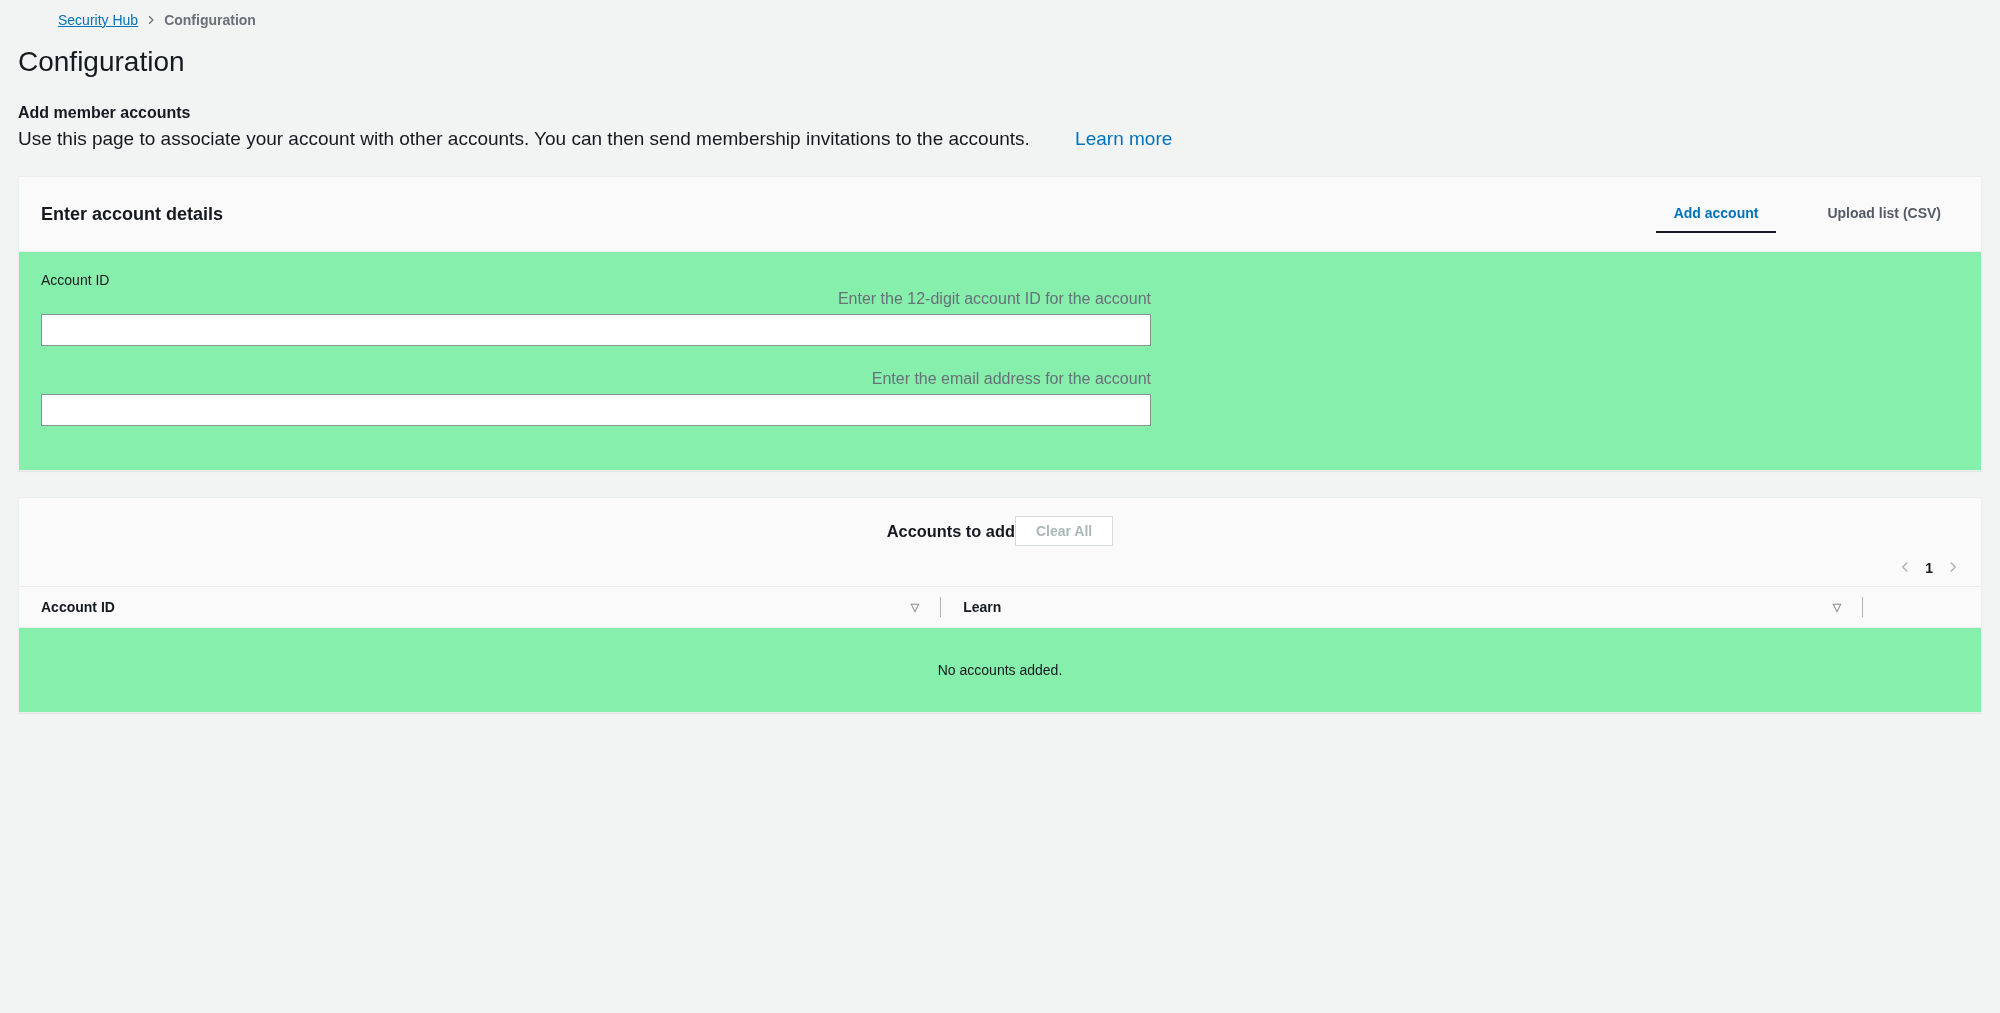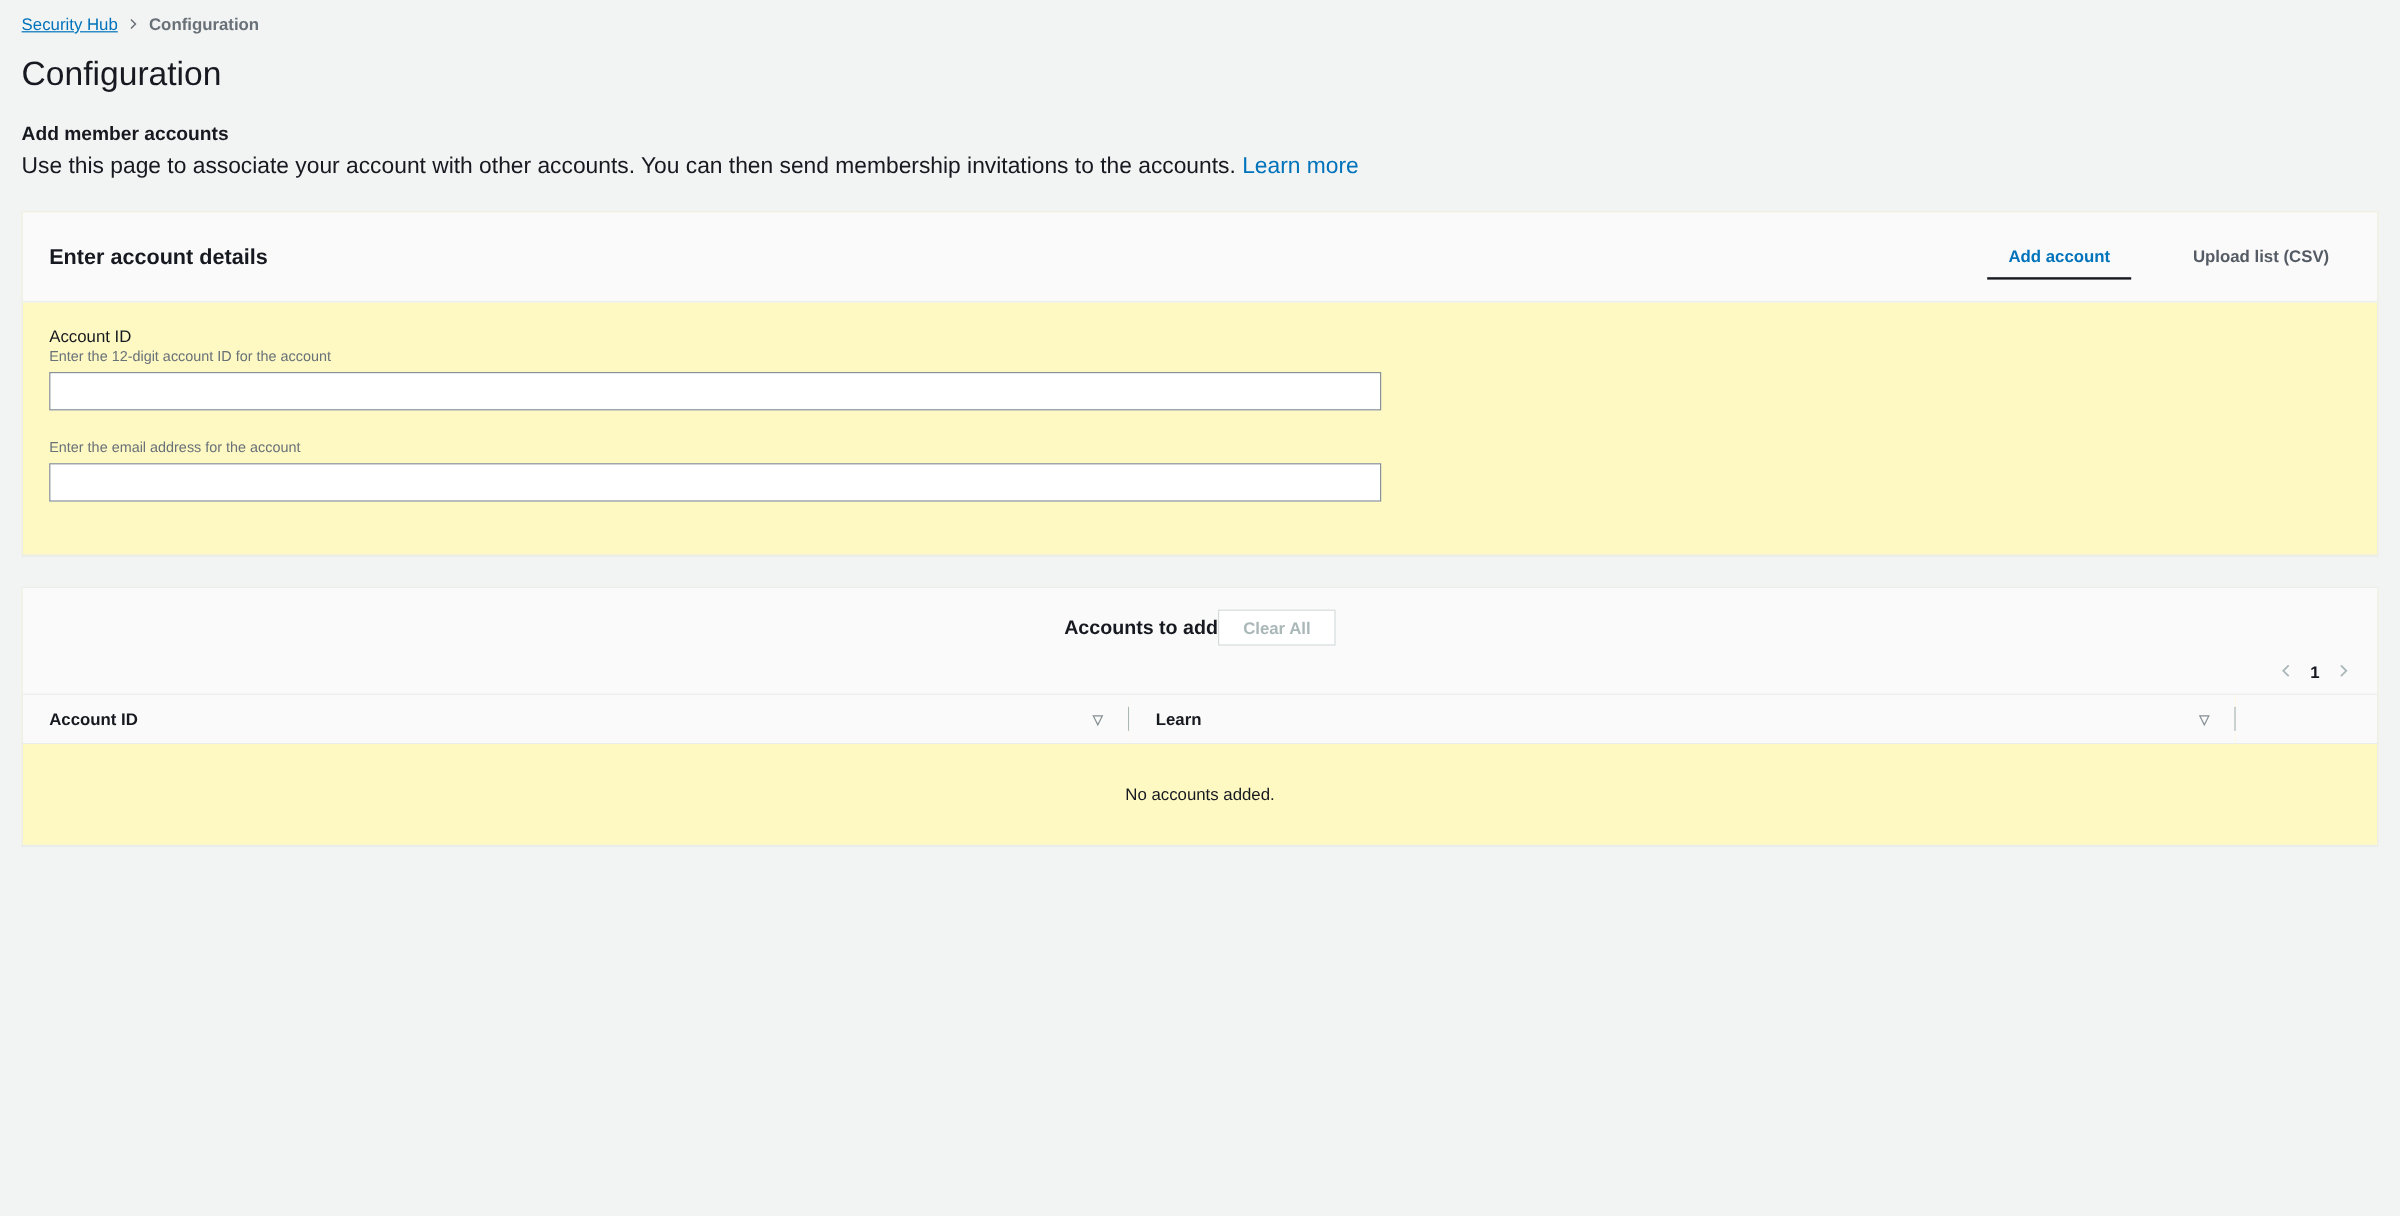--- a/index.html
+++ b/index.html
@@ -7,21 +7,21 @@
     margin: 0;
     padding: 0;
   }
   body {
     font-family: "Amazon Ember", "Helvetica Neue", Arial, sans-serif;
     background: #f2f3f3;
     color: #16191f;
     font-size: 14px;
     padding: 12px 18px 30px 18px;
   }
-  a { color: #0073bb; text-decoration: none; }
+  a { color: #0073bb; text-decoration: none; margin-left: 40px; }
 
   
   .breadcrumb {
     display: flex;
     align-items: center;
     gap: 8px;
     font-size: 14px;
     margin-bottom: 18px;
   }
   .breadcrumb .crumb-link { color: #0073bb; text-decoration: underline; }
@@ -42,21 +42,21 @@
 
   .section-desc {
     font-size: 19px;
     color: #16191f;
     margin-bottom: 26px;
   }
   .section-desc a { color: #0073bb; }
 
   
   .panel {
-    background: #fef9c3;
+    background: #86efac;
     border: 1px solid #eaeded;
     box-shadow: 0 1px 1px rgba(0,0,0,.05);
     margin-bottom: 26px;
   }
   .panel-header {
     display: flex;
     align-items: center;
     justify-content: space-between;
     padding: 18px 22px;
     background: #fafafa;
@@ -98,23 +98,24 @@
     margin-bottom: 24px;
     max-width: 1110px;
   }
   .field-label {
     font-size: 14px;
     font-weight: 400;
     margin-bottom: 2px;
   }
   .field-label .optional { font-style: italic; color: #545b64; }
   .field-help {
-    font-size: 12px;
+    font-size: 16px;
     color: #687078;
     margin-bottom: 6px;
+    text-align: right;
   }
   .text-input {
     width: 100%;
     height: 32px;
     border: 1px solid #879196;
     padding: 4px 8px;
     font-size: 14px;
   }
 
   .panel-footer-right {

